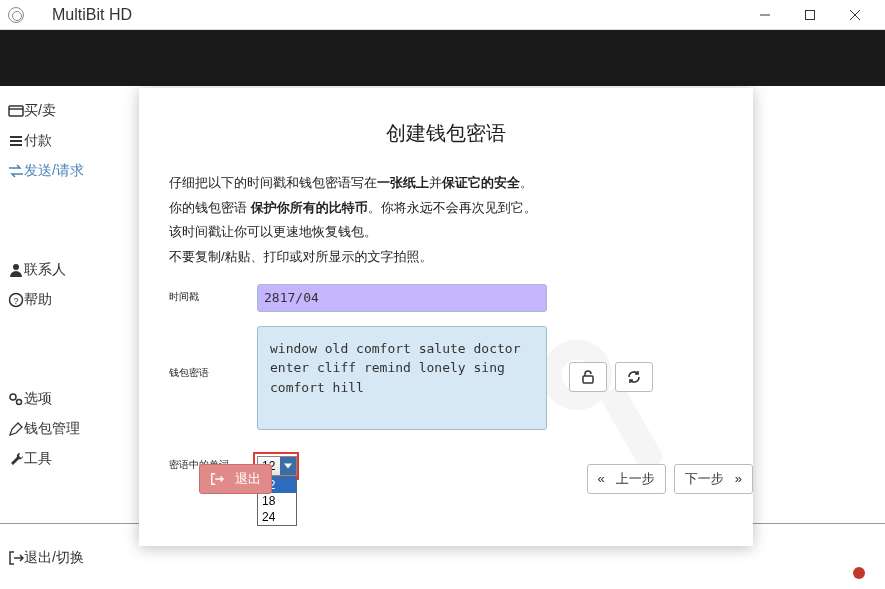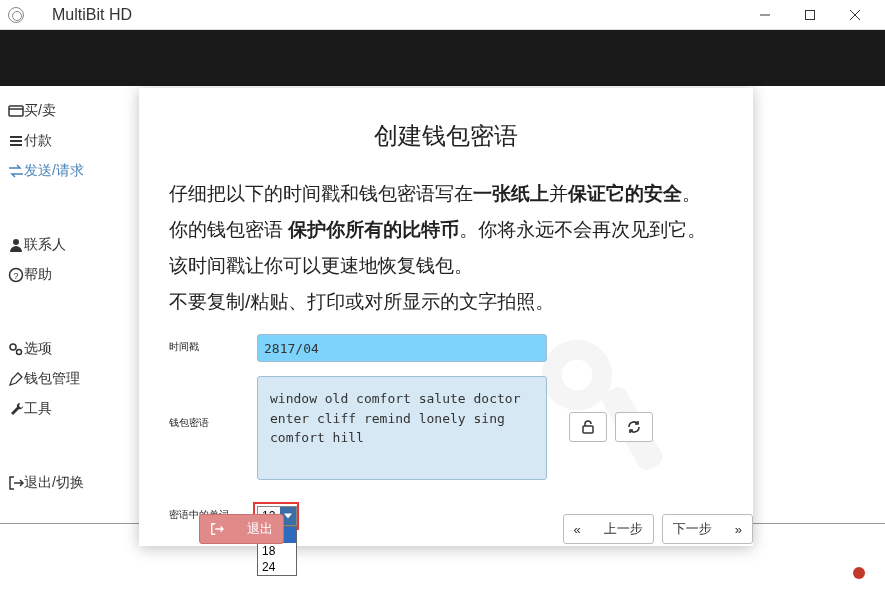--- a/index.html
+++ b/index.html
@@ -14,54 +14,54 @@
   .win-btn svg { width: 10px; height: 10px; }
 
   
   .black-band { height: 56px; background: #1a1a1a; }
 
   
   .app-body { display: flex; height: calc(100% - 86px); }
   .sidebar { width: 120px; padding: 10px 6px; }
   .side-item { display: flex; align-items: center; gap: 0; padding: 6px 2px; color: #333; font-size: 14px; cursor: pointer; }
   .side-item.active { color: #4a84b8; }
-  .side-group { margin-top: 44px; }
+  .side-group { margin-top: 69px; }
   .side-icon { width: 16px; height: 16px; display: inline-flex; align-items: center; justify-content: center; }
 
   .main-area { flex: 1; position: relative; background: #fff; }
 
   
   .bottom-line { position: absolute; left: 0; right: 0; top: 523px; height: 1px; background: #999; }
   .red-dot { position: absolute; right: 20px; bottom: 10px; width: 12px; height: 12px; background: #c0392b; border-radius: 50%; }
 
   
   .modal { position: absolute; left: 139px; top: 88px; width: 614px; height: 458px; background: #fff; box-shadow: 0 2px 14px rgba(0,0,0,0.25); padding: 20px 30px; }
-  .modal h1 { text-align: center; font-size: 24px; font-weight: normal; margin: 12px 0 24px; color: #222; }
-  .instr { font-size: 19px; line-height: 1.9; color: #222; }
+  .modal h1 { text-align: center; font-size: 20px; font-weight: normal; margin: 12px 0 24px; color: #222; }
+  .instr { font-size: 13px; line-height: 1.9; color: #222; }
   .instr b { font-weight: bold; }
 
   .form-row { display: flex; align-items: flex-start; margin-top: 14px; gap: 10px; }
   .form-label { width: 78px; font-size: 10px; padding-top: 6px; color: #222; }
-  .input-timestamp { width: 290px; height: 28px; padding: 4px 6px; background: #7dd3fc; border: 1px solid #9fbed2; border-radius: 3px; font-family: monospace; font-size: 13px; color: #333; }
+  .input-timestamp { width: 290px; height: 28px; padding: 4px 6px; background: #c4b5fd; border: 1px solid #9fbed2; border-radius: 3px; font-family: monospace; font-size: 13px; color: #333; }
   .phrase-box { width: 290px; height: 104px; padding: 12px; background: #d6e8f3; border: 1px solid #9fbed2; border-radius: 3px; font-family: monospace; font-size: 13px; line-height: 1.5; color: #333; resize: none; white-space: pre-wrap; }
   .row-buttons { display: flex; gap: 8px; margin-left: 12px; margin-top: 36px; }
   .icon-btn { width: 38px; height: 30px; border: 1px solid #bbb; border-radius: 3px; background: #fff; display: flex; align-items: center; justify-content: center; cursor: pointer; }
 
   .select-row { display: flex; align-items: flex-start; margin-top: 22px; gap: 6px; }
   .select-wrap { position: relative; border: 2px solid #e53935; padding: 2px; width: 46px; }
   .select-box { width: 40px; height: 20px; background: linear-gradient(#fdfdfd,#e4e4e4); border: 1px solid #888; font-size: 12px; display: flex; align-items: center; }
   .select-box span { flex: 1; padding: 0 4px; }
   .select-arrow { width: 16px; height: 18px; background: #3b6ea5; display: flex; align-items: center; justify-content: center; }
   .select-arrow svg { width: 8px; height: 6px; fill: #fff; }
   .dropdown { position: absolute; left: 2px; top: 22px; width: 40px; border: 1px solid #666; background: #fff; font-size: 12px; }
   .dropdown div { padding: 1px 4px; }
   .dropdown .sel { background: #2d6bbf; color: #fff; }
 
   .footer { position: absolute; bottom: 16px; left: 30px; right: 30px; display: flex; }
-  .btn { border: 1px solid #bbb; border-radius: 3px; padding: 5px 10px; font-size: 13px; cursor: pointer; display: inline-flex; align-items: center; gap: 23px; text-align: right; }
+  .btn { border: 1px solid #bbb; border-radius: 3px; padding: 5px 10px; font-size: 13px; cursor: pointer; display: inline-flex; align-items: center; gap: 11px; text-align: right; }
   .btn-exit { background: #e08a8a; color: #fff; border-color: #c97070; }
   .btn-nav { background: #fff; color: #333; margin-left: 8px; }
   .footer-right { margin-left: auto; display: flex; }
 
   
   .watermark { position: absolute; left: 350px; top: 210px; width: 220px; height: 220px; opacity: 0.08; z-index: 0; pointer-events: none; }
   .modal > *:not(.watermark) { position: relative; z-index: 1; }
 </style>
 </head>
 <body>

